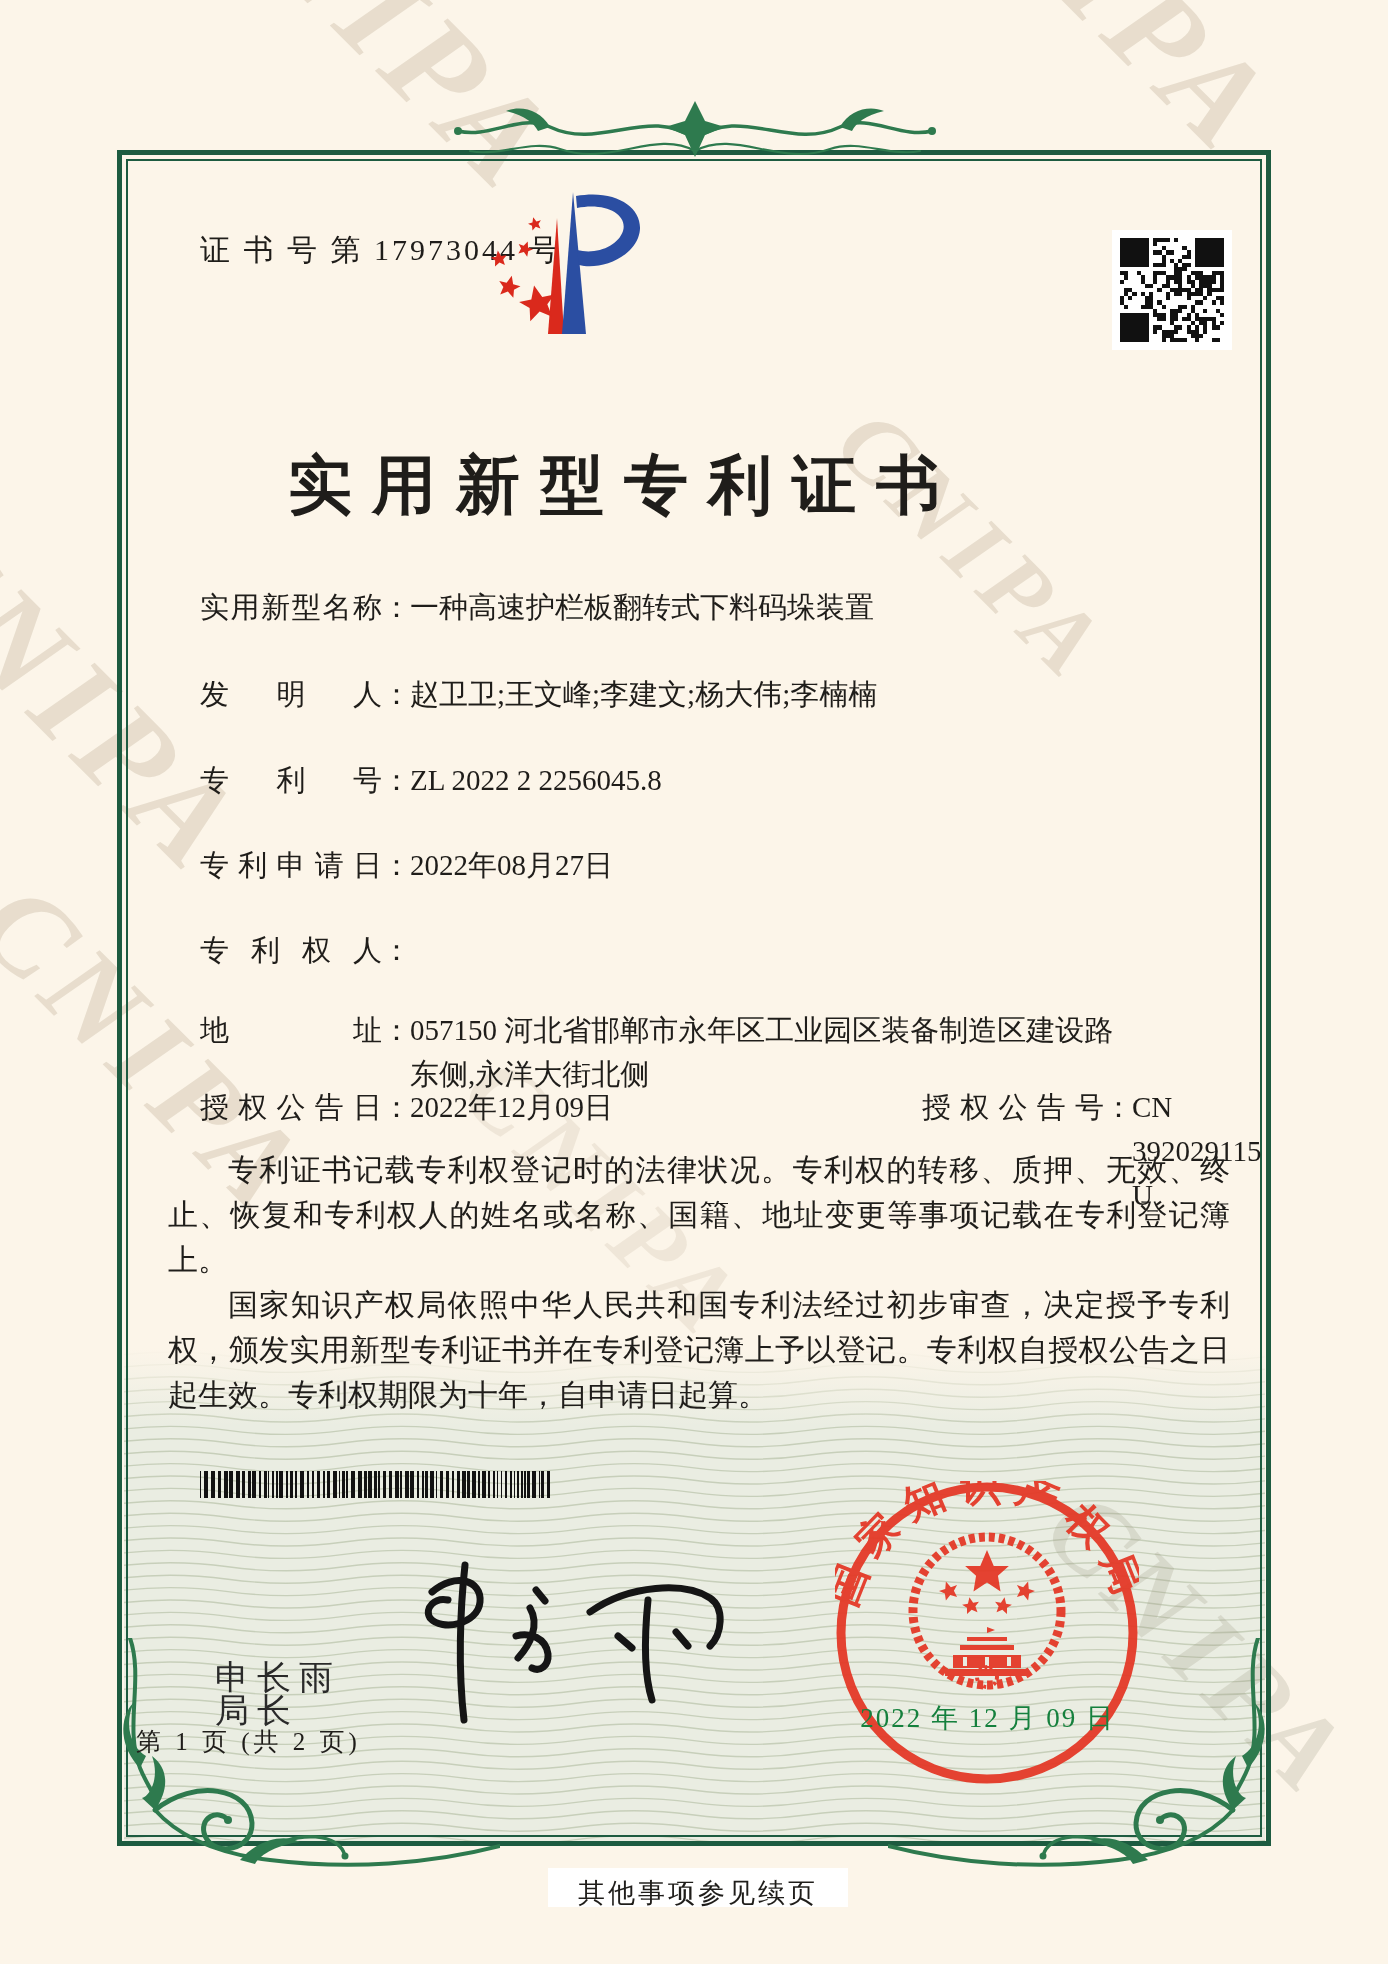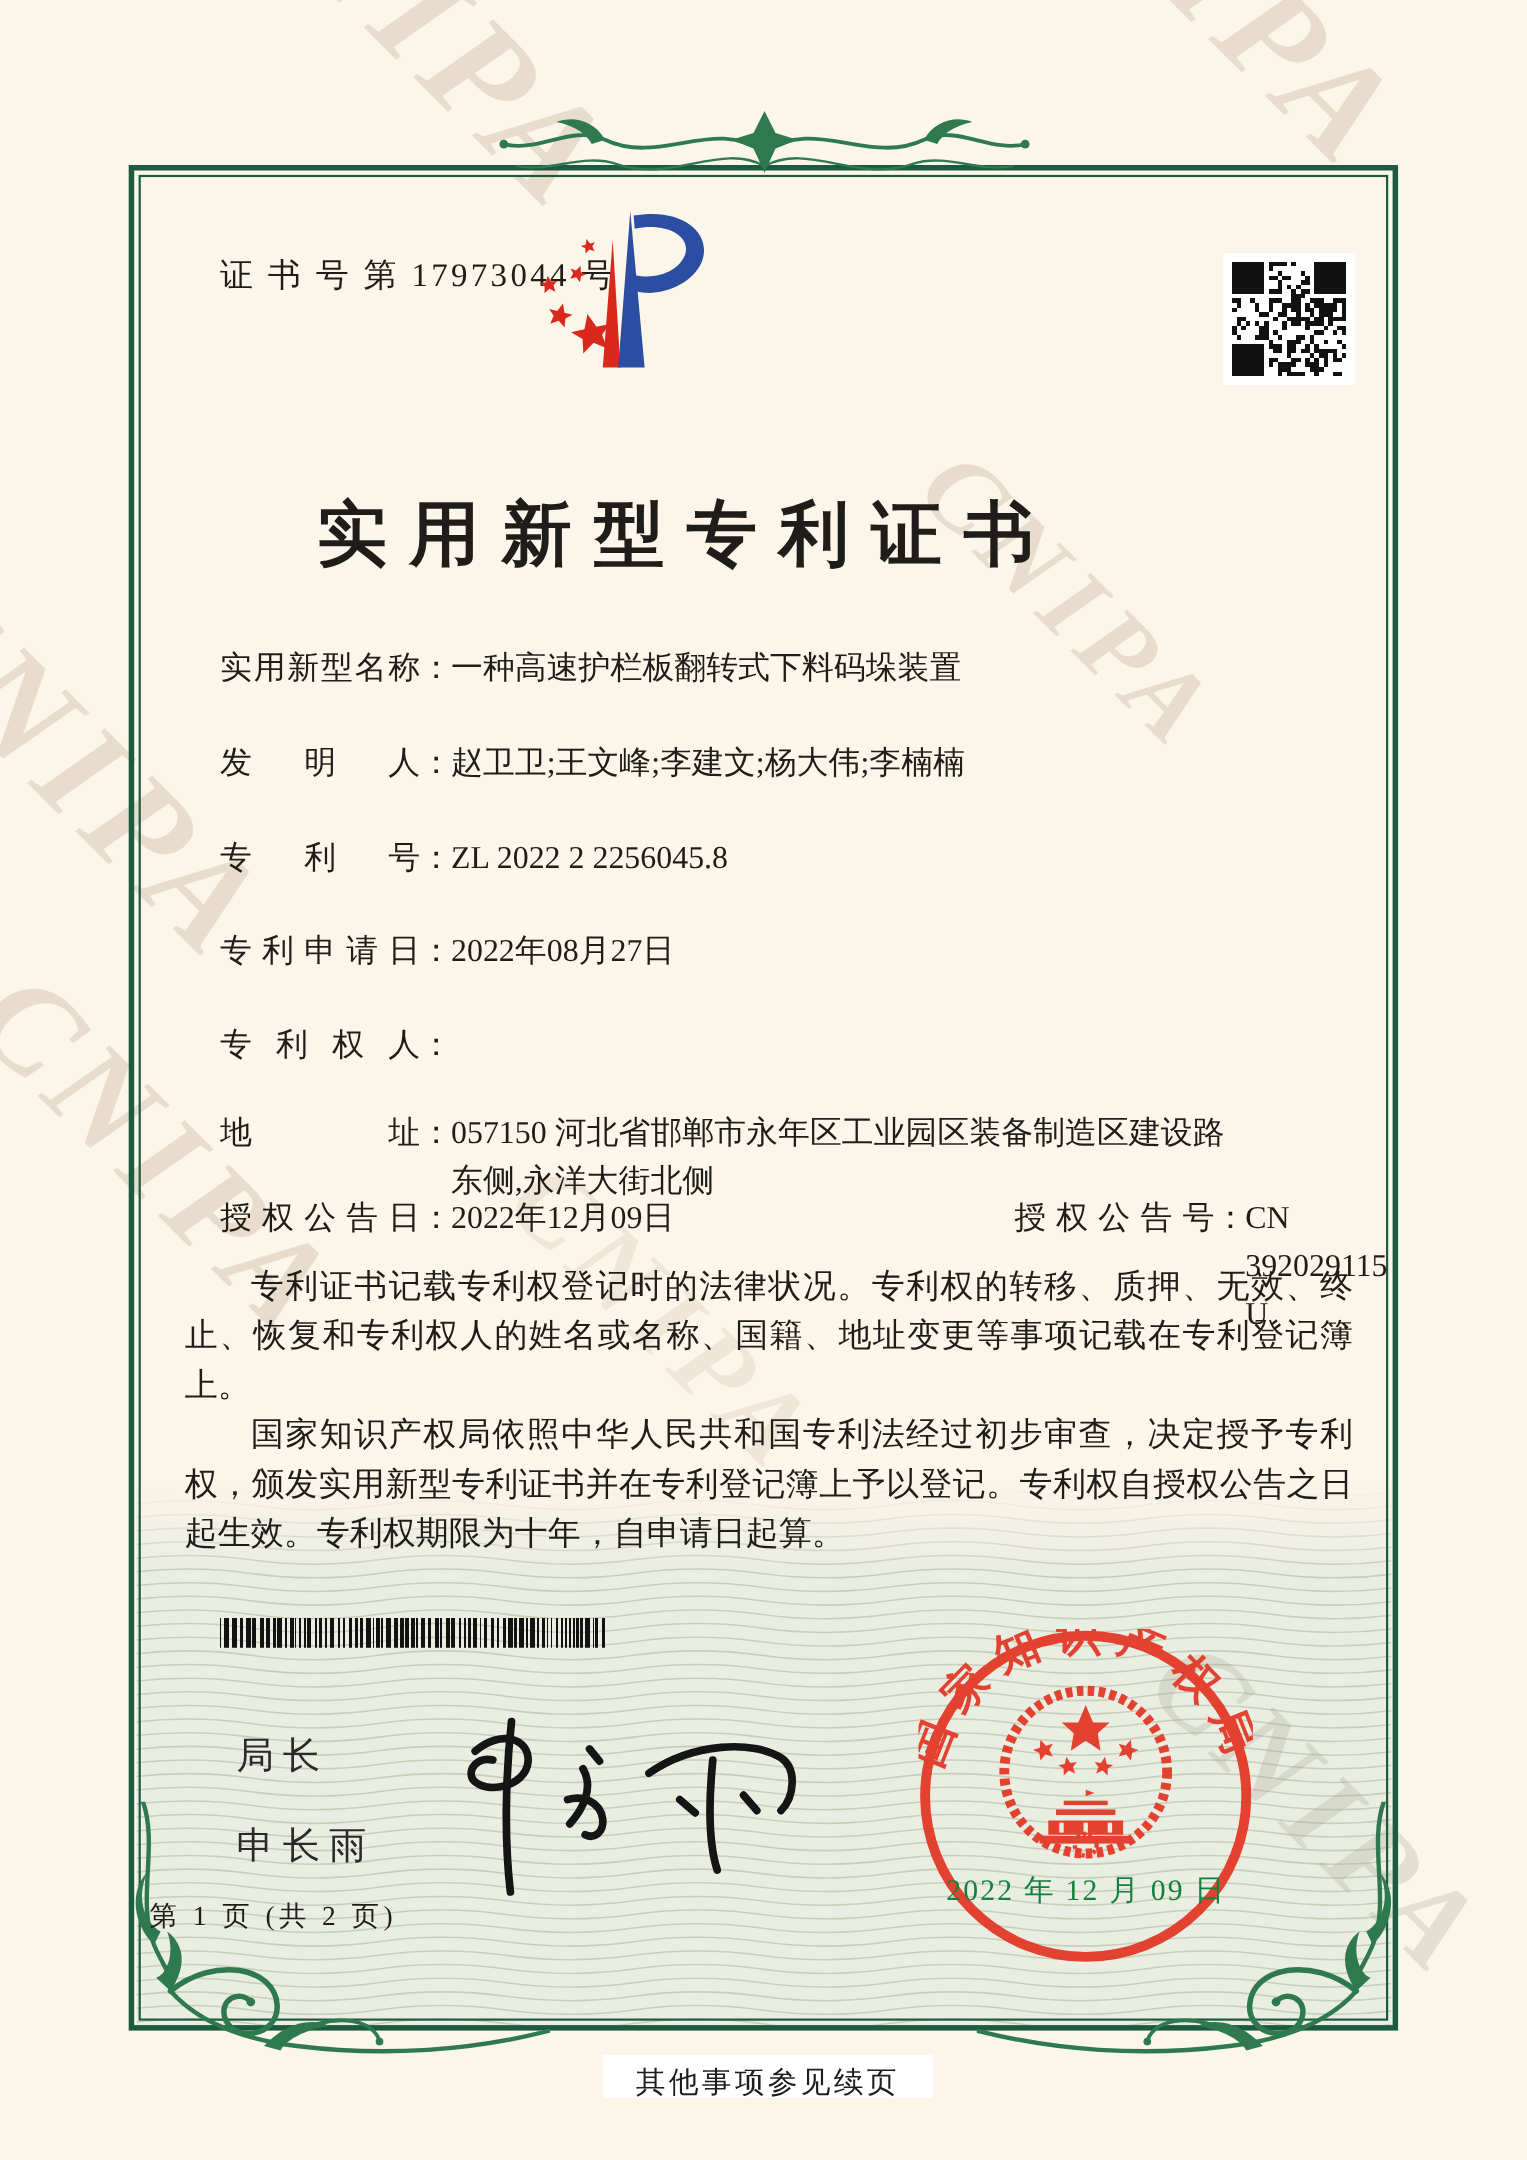--- a/index.html
+++ b/index.html
@@ -510,21 +510,21 @@
         <rect x="321" y="0" width="2" height="27"></rect>
         <rect x="324" y="0" width="2" height="27"></rect>
         <rect x="327" y="0" width="3" height="27"></rect>
         <rect x="332" y="0" width="4" height="27"></rect>
         <rect x="339" y="0" width="1" height="27"></rect>
         <rect x="341" y="0" width="3" height="27"></rect>
         <rect x="347" y="0" width="3" height="27"></rect>
       </svg>
   </div>
 
-  <div class="officer" style="top:1573px;font-family:Liberation Mono, monospace;">局长</div>
+  <div class="officer" style="top:1688px;font-family:Liberation Mono, monospace;">局长</div>
   <div class="officer" style="top:1655px;">申长雨</div>
 
   <div class="sig">
     <svg width="400" height="200" viewBox="0 0 400 190">
       <path d="M85,15 C80,60 78,120 84,170"></path>
       <path d="M52,42 C75,22 102,30 100,52 C98,74 62,82 50,68 C44,58 55,47 68,50"></path>
       <path d="M150,58 C160,75 150,95 138,108"></path>
       <path d="M136,86 C150,82 166,88 168,104 C169,116 160,122 152,118"></path>
       <path d="M156,40 l9,11"></path>
       <path d="M210,62 C250,34 305,32 330,48 C345,58 342,84 330,96"></path>

